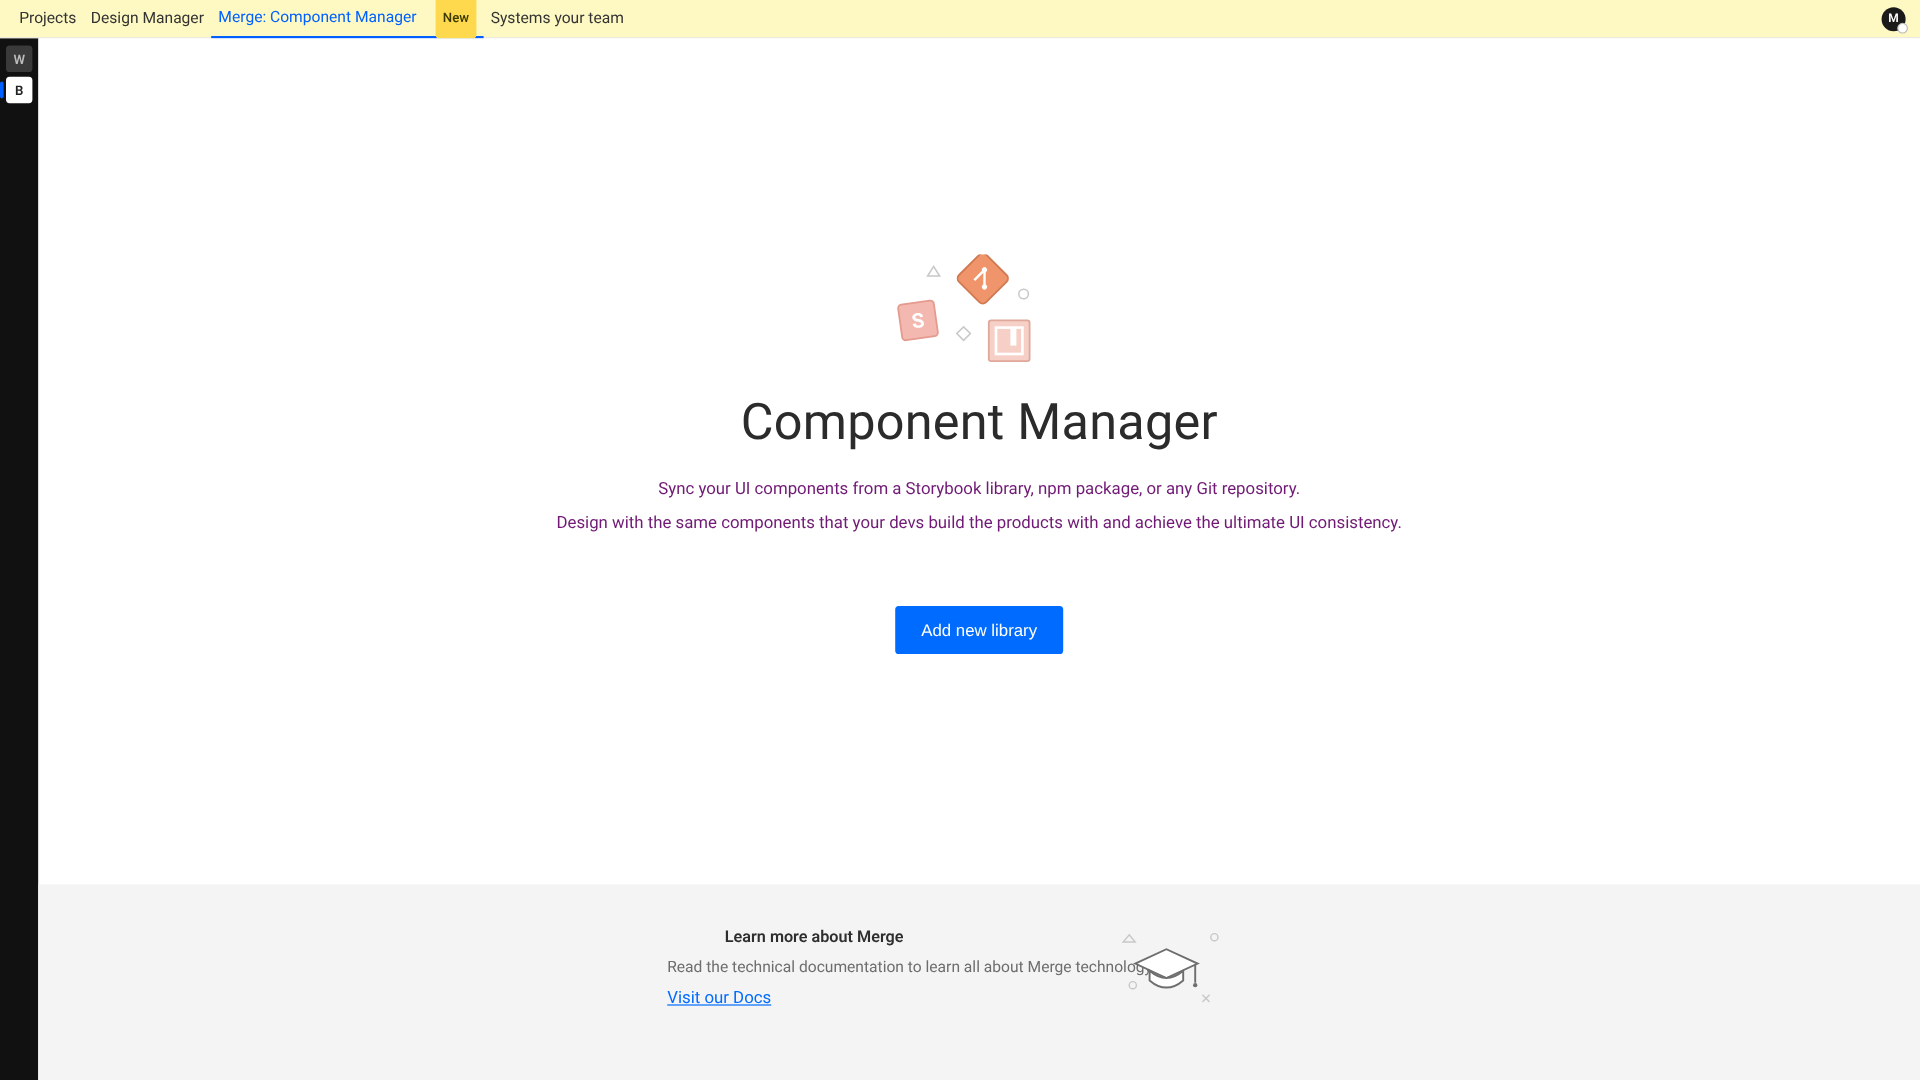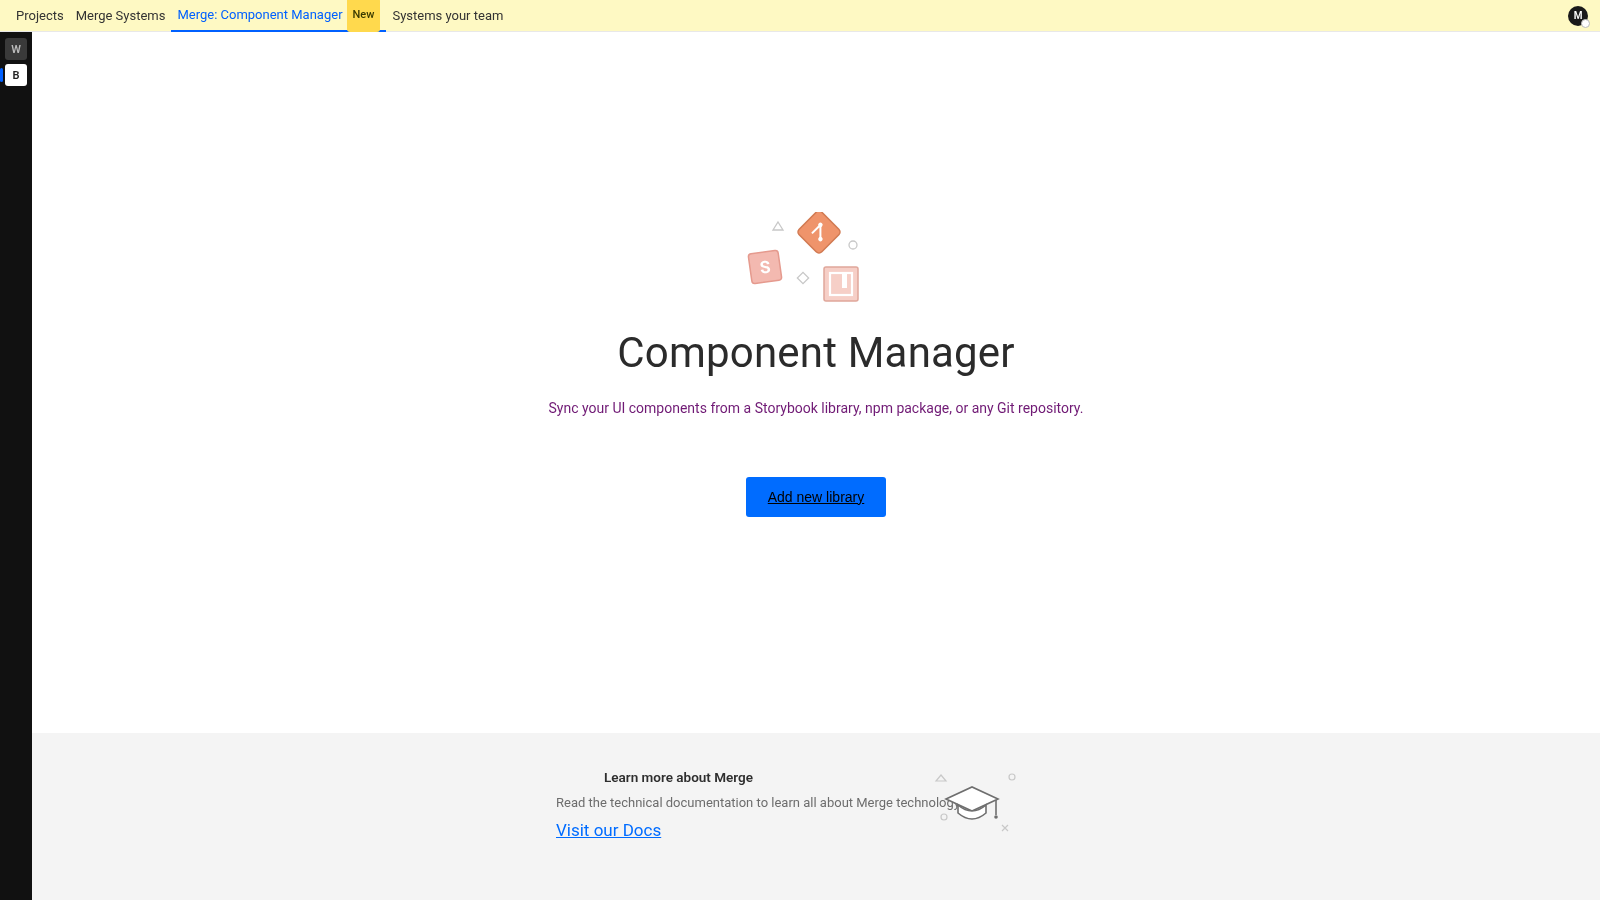--- a/index.html
+++ b/index.html
@@ -21,20 +21,21 @@
     padding: 0 6px;
     height: 32px;
     line-height: 32px;
     cursor: pointer;
     display: inline-flex;
     align-items: center;
   }
   .topnav .nav-item.active {
     color: #0060ff;
     border-bottom: 2px solid #0060ff;
+    gap: 12px;
   }
   .topnav .badge-new {
     background: #ffd94d;
     color: #3a3a00;
     font-size: 11px;
     font-weight: 500;
     border-radius: 3px;
     padding: 1px 6px;
     margin-left: 4px;
   }
@@ -126,27 +127,26 @@
   .hero p {
     font-size: 14px;
     color: #701a75;
     margin-top: 20px;
     line-height: 1.7;
   }
   .hero p + p { margin-top: 4px; }
   .hero .cta {
     margin-top: 56px;
     background: #006cff;
-    color: #000000;
+    color: #ffffff;
     border: none;
     font-size: 14px;
     padding: 12px 22px;
     border-radius: 3px;
     cursor: pointer;
-    text-decoration: underline;
   }
 
   
   .learn {
     background: #f4f4f4;
     padding: 36px 0 60px 0;
   }
   .learn-inner {
     width: 560px;
     margin-left: 524px;
@@ -159,41 +159,41 @@
     padding-left: 48px;
   }
   .learn p {
     font-size: 13px;
     color: #6d6d6d;
     margin-top: 10px;
   }
   .learn a {
     display: inline-block;
     margin-top: 10px;
-    font-size: 17px;
+    font-size: 14px;
     color: #006cff;
     text-decoration: underline;
     cursor: pointer;
   }
   .learn .cap {
     position: absolute;
     top: -6px;
     right: 90px;
   }
 
   
   .illus { width: 150px; height: 100px; position: relative; }
 
 </style>
 </head>
 <body>
 
 <div class="topnav">
   <span class="nav-item">Projects</span>
-  <span class="nav-item">Merge Systems</span>
+  <span class="nav-item">Design Manager</span>
   <span class="nav-item active">
     <span>Merge: Component Manager</span>
     <span class="badge-new">New</span>
   </span>
   <span class="nav-item">Systems your team</span>
 
   <span class="avatar">M</span>
 </div>
 
 <div class="leftrail">
@@ -229,20 +229,21 @@
         <g transform="translate(100,72)">
           <rect x="-17" y="-17" width="34" height="34" rx="2" fill="#f6cfc7" stroke="#e0a79b" stroke-width="1.5"></rect>
           <rect x="-11" y="-11" width="22" height="22" fill="none" stroke="#fff" stroke-width="2.2"></rect>
           <rect x="1" y="-11" width="5" height="15" fill="#fff"></rect>
         </g>
       </svg>
     </div>
 
     <h1>Component Manager</h1>
     <p>Sync your UI components from a Storybook library, npm package, or any Git repository.</p>
+    <p>Design with the same components that your devs build the products with and achieve the ultimate UI consistency.</p>
     <button class="cta">Add new library</button>
   </div>
 
   <div class="learn">
     <div class="learn-inner">
       <h4>Learn more about Merge</h4>
       <p>Read the technical documentation to learn all about Merge technology.</p>
       <a>Visit our Docs</a>
 
       <span class="cap">

